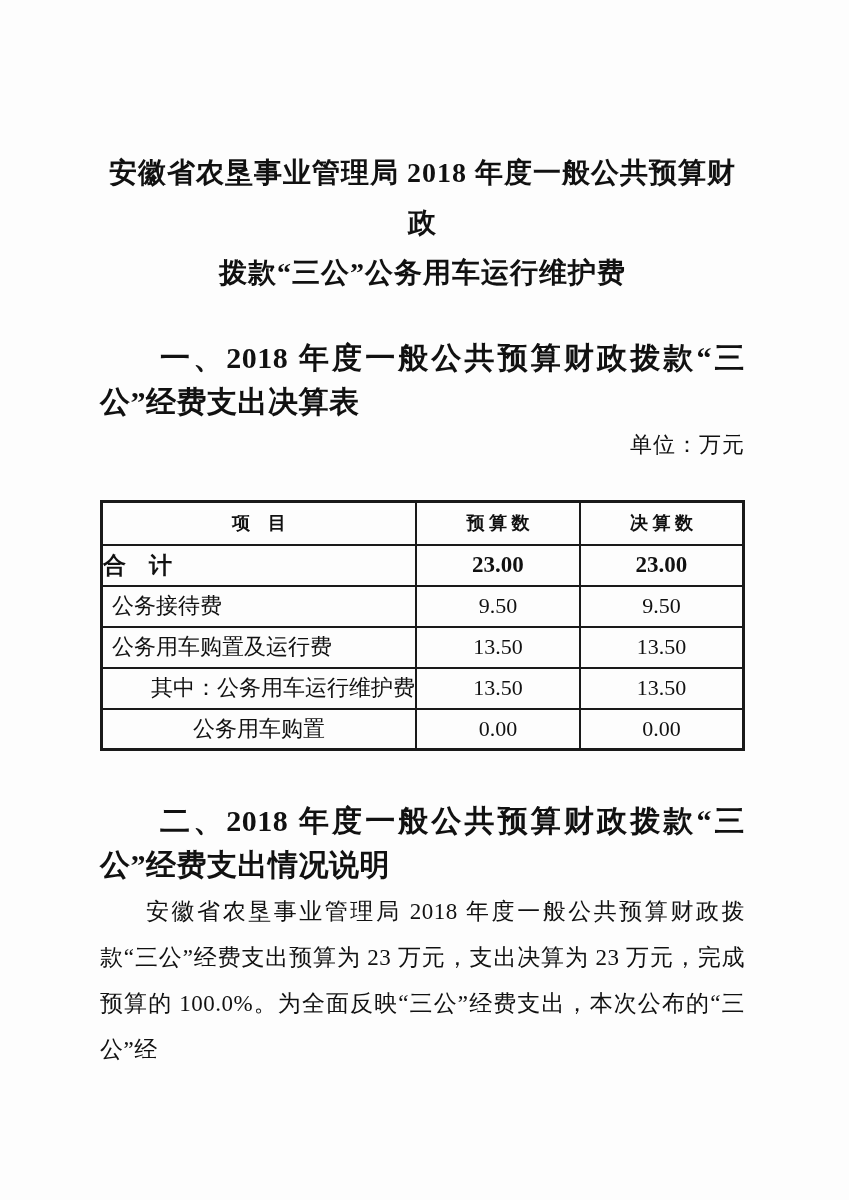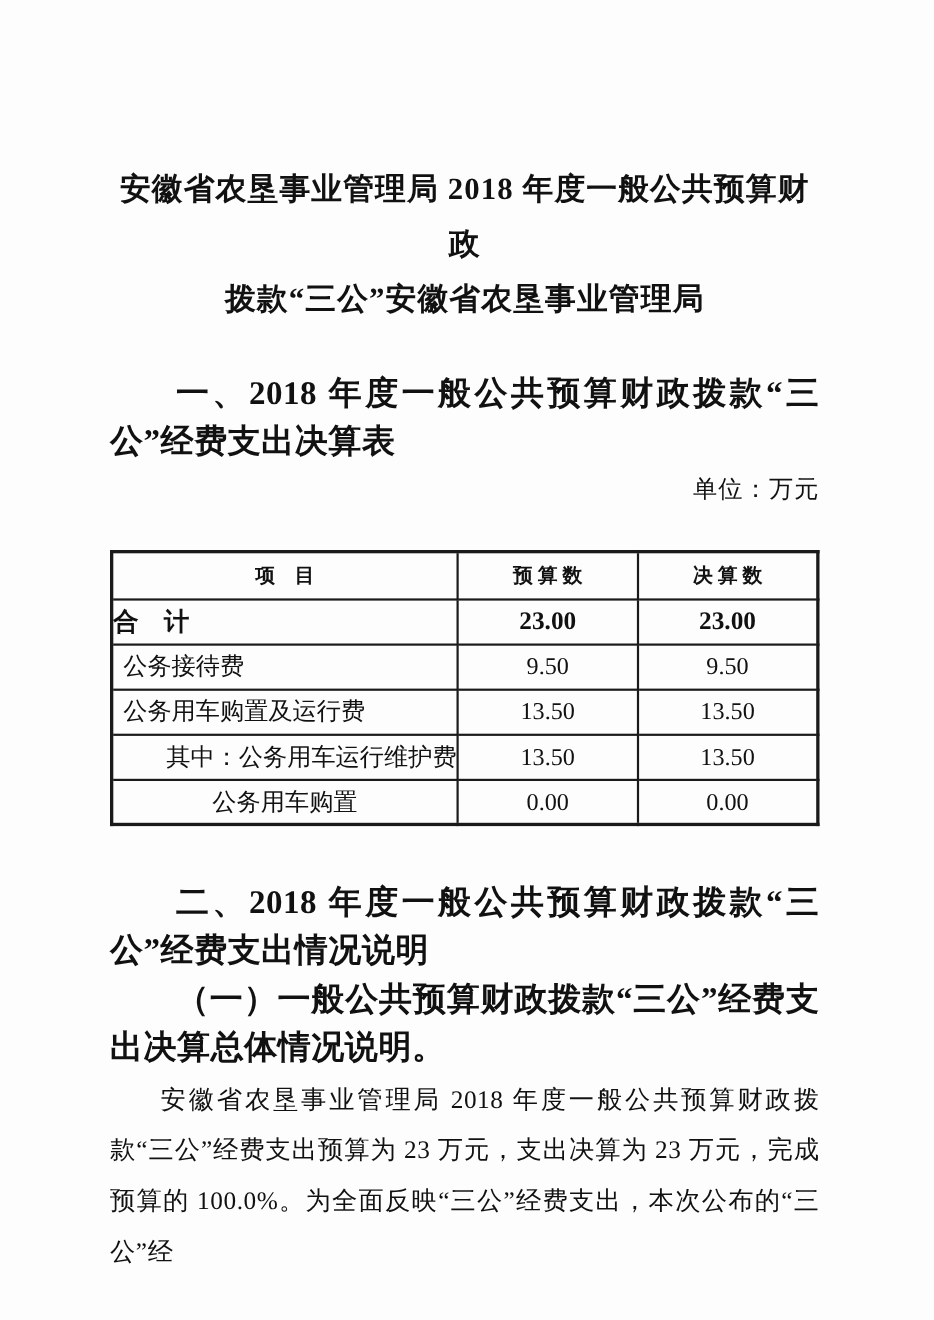--- a/index.html
+++ b/index.html
@@ -90,21 +90,21 @@
     letter-spacing: 0.5px;
   }
 </style>
 </head>
 <body>
 
 <div class="page">
 
   <h1 class="doc-title">
     <span class="title-line">安徽省农垦事业管理局 2018 年度一般公共预算财政</span>
-    <span class="title-line">拨款“三公”安徽省农垦事业管理局</span>
+    <span class="title-line">拨款“三公”公务用车运行维护费</span>
   </h1>
 
   <p class="heading heading-1">一、2018 年度一般公共预算财政拨款“三公”经费支出决算表</p>
 
   <p class="unit">单位：万元</p>
 
   <table class="expense">
     <thead>
       <tr>
         <th class="col-item">项　目</th>
@@ -136,17 +136,16 @@
         <tr>
           <td class="cell-item center">公务用车购置</td>
           <td class="cell-num">0.00</td>
           <td class="cell-num">0.00</td>
         </tr>
       </tbody>
   </table>
 
   <p class="heading heading-2">二、2018 年度一般公共预算财政拨款“三公”经费支出情况说明</p>
 
-  <p class="heading heading-3">（一）一般公共预算财政拨款“三公”经费支出决算总体情况说明。</p>
 
   <p class="para">安徽省农垦事业管理局 2018 年度一般公共预算财政拨款“三公”经费支出预算为 23 万元，支出决算为 23 万元，完成预算的 100.0%。为全面反映“三公”经费支出，本次公布的“三公”经</p>
 
 </div>
 
 </body></html>

